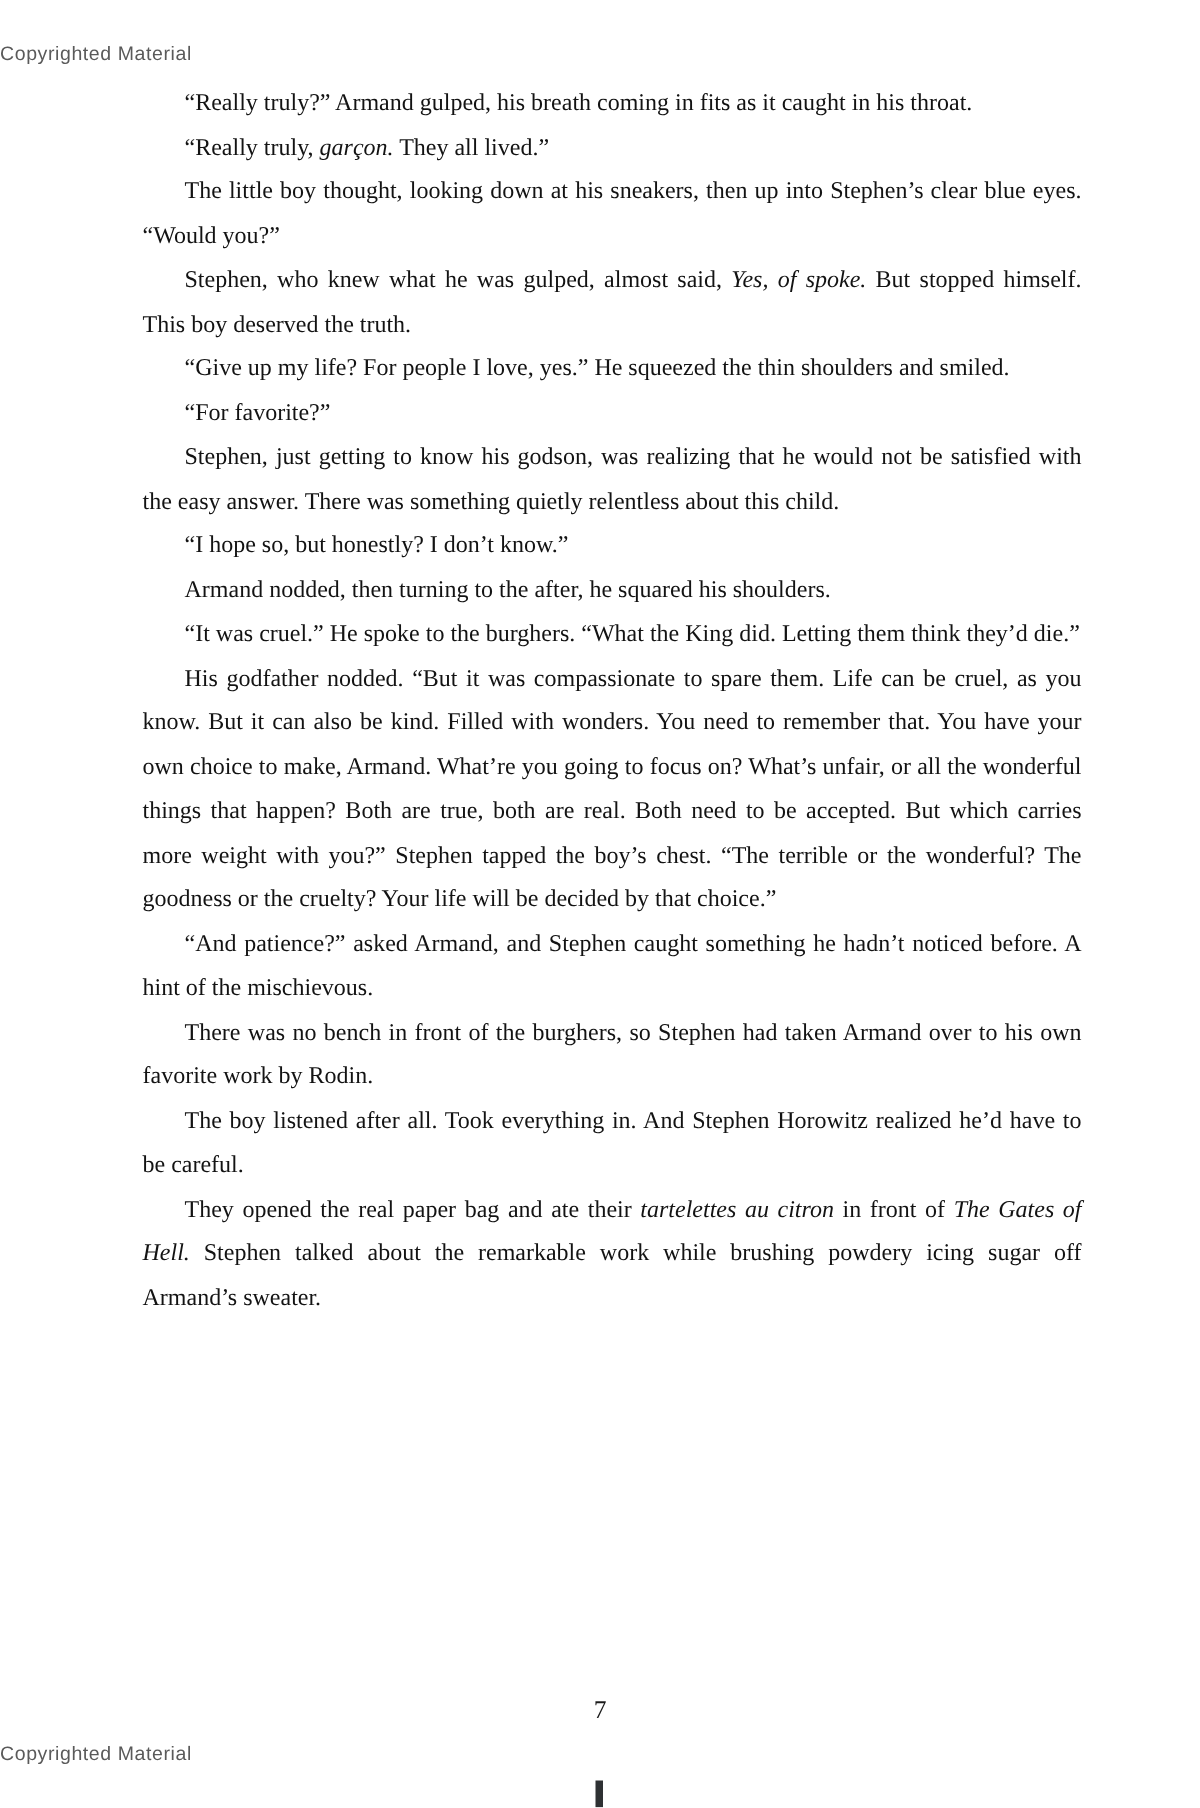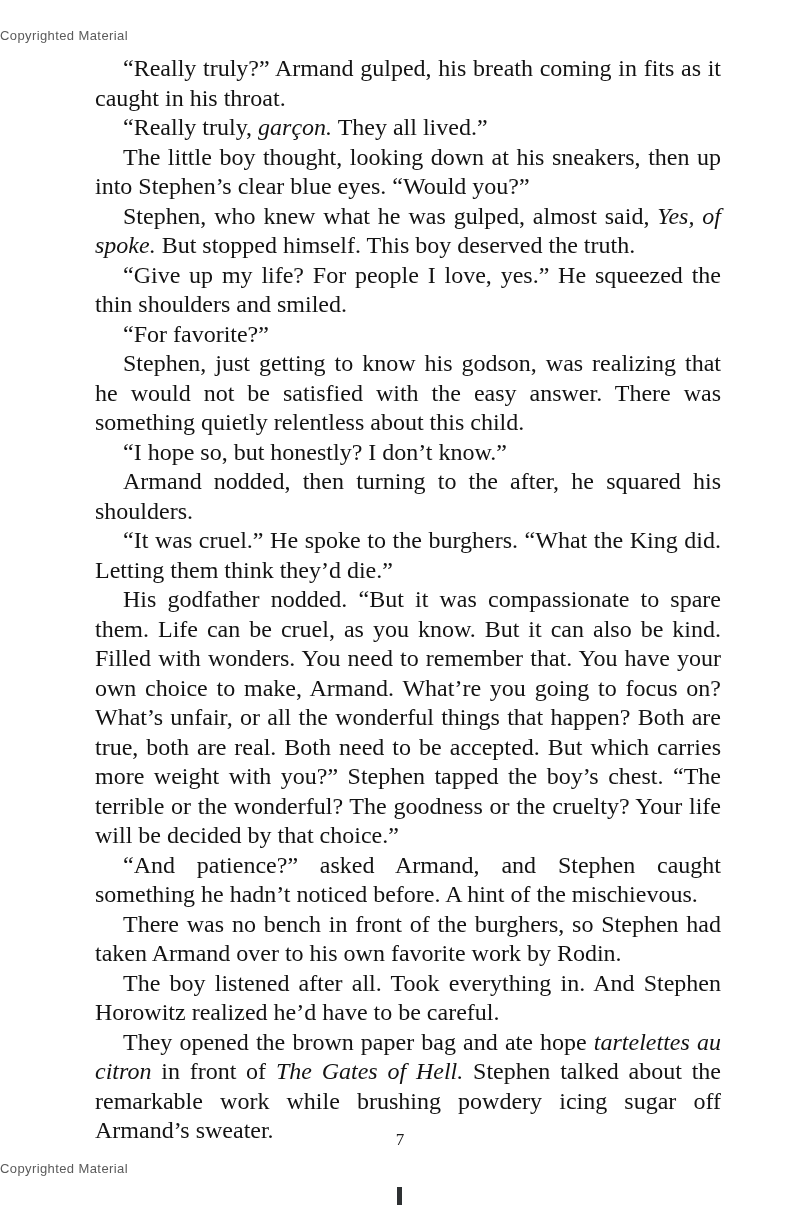--- a/index.html
+++ b/index.html
@@ -26,21 +26,21 @@
     color: #5a5a5a;
   }
   .copyright-top { top: 28px; }
   .copyright-bottom { top: 1161px; }
   .text-block {
     position: absolute;
     top: 54px;
     left: 95px;
     width: 626px;
     font-family: "Liberation Serif", serif;
-    font-size: 24px;
+    font-size: 16px;
     line-height: 29.5px;
     text-align: justify;
     color: #131313;
   }
   .text-block p {
     margin: 0;
     padding: 0;
     text-indent: 28px;
   }
   .text-block .it {
@@ -80,21 +80,21 @@
       <p><span>“Give up my life? For people I love, yes.” He squeezed the thin shoulders and smiled.</span></p>
       <p><span>“For favorite?”</span></p>
       <p><span>Stephen, just getting to know his godson, was realizing that he would not be satisfied with the easy answer. There was something quietly relentless about this child.</span></p>
       <p><span>“I hope so, but honestly? I don’t know.”</span></p>
       <p><span>Armand nodded, then turning to the after, he squared his shoulders.</span></p>
       <p><span>“It was cruel.” He spoke to the burghers. “What the King did. Letting them think they’d die.”</span></p>
       <p><span>His godfather nodded. “But it was compassionate to spare them. Life can be cruel, as you know. But it can also be kind. Filled with wonders. You need to remember that. You have your own choice to make, Armand. What’re you going to focus on? What’s unfair, or all the wonderful things that happen? Both are true, both are real. Both need to be accepted. But which carries more weight with you?” Stephen tapped the boy’s chest. “The terrible or the wonderful? The goodness or the cruelty? Your life will be decided by that choice.”</span></p>
       <p><span>“And patience?” asked Armand, and Stephen caught something he hadn’t noticed before. A hint of the mischievous.</span></p>
       <p><span>There was no bench in front of the burghers, so Stephen had taken Armand over to his own favorite work by Rodin.</span></p>
       <p><span>The boy listened after all. Took everything in. And Stephen Horowitz realized he’d have to be careful.</span></p>
-      <p><span>They opened the brown paper bag and ate hope </span><span class="it">tartelettes au citron</span><span> in front of </span><span class="it">The Gates of Hell.</span><span> Stephen talked about the remarkable work while brushing powdery icing sugar off Armand’s sweater.</span></p>
+      <p><span>They opened the real paper bag and ate their </span><span class="it">tartelettes au citron</span><span> in front of </span><span class="it">The Gates of Hell.</span><span> Stephen talked about the remarkable work while brushing powdery icing sugar off Armand’s sweater.</span></p>
     </div>
 
   <div class="page-number">7</div>
 
   <div class="copyright-banner copyright-bottom">Copyrighted Material</div>
 
   <div class="bottom-mark"></div>
 
 </div>
 

